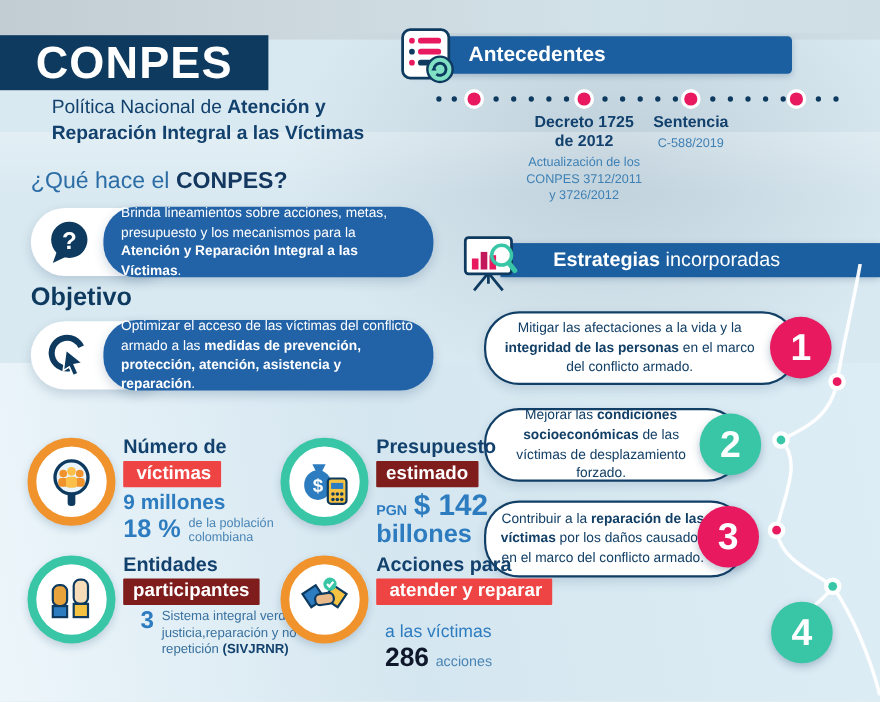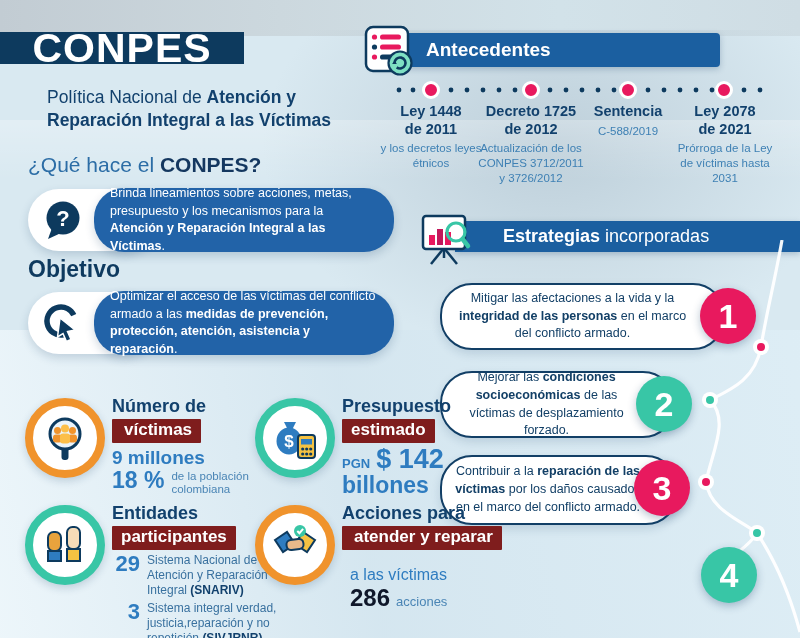--- a/index.html
+++ b/index.html
@@ -11,21 +11,21 @@
   
   .bg-top{left:0;top:0;width:800px;height:36px;
     background:linear-gradient(90deg,#c2ccd3,#ccd8de 35%,#d2e2e9 70%,#cfdde4);}
   .bg-mid{left:250px;top:30px;width:550px;height:330px;
     background:radial-gradient(ellipse at 55% 35%,rgba(145,165,180,.38),rgba(145,165,180,0) 68%);}
   .bg-low{left:0;top:330px;width:800px;height:308px;
     background:linear-gradient(80deg,rgba(240,248,252,.85),rgba(200,222,236,.25) 45%,rgba(224,240,248,.6));}
   .bg-band{left:0;top:120px;width:800px;height:60px;background:linear-gradient(180deg,rgba(255,255,255,.25),rgba(255,255,255,0));}
 
   
-  .conpes-banner{left:0;top:32px;width:244px;height:32px;background:#0d3a5e;
+  .conpes-banner{left:0;top:32px;width:244px;height:50px;background:#0d3a5e;
     display:flex;align-items:center;justify-content:center;}
   .conpes-banner span{color:#fff;font-size:41px;font-weight:700;letter-spacing:1px;line-height:1;}
   .subtitle{left:47px;top:86px;width:340px;font-size:17.5px;line-height:1.3;color:#12416d;}
   .qh-heading{left:28px;top:153px;font-size:21px;color:#2c6da6;}
   .qh-heading .b{color:#14375f;}
 
   
   .speech{height:64px;width:366px;}
   .speech .pill{position:absolute;left:0;top:0;width:128px;height:62px;border-radius:31px;
     background:#fff;box-shadow:0 4px 10px rgba(20,60,100,.18);}
@@ -67,21 +67,21 @@
 
   
   .stat-circle{width:64px;height:64px;background:#fff;border-radius:50%;display:flex;align-items:center;
     justify-content:center;box-shadow:0 3px 8px rgba(20,60,100,.2);}
   #stA{left:25px;top:398px;border:8px solid #f0932c;}
   #stB{left:255px;top:398px;border:8px solid #38c6a6;}
   #stC{left:25px;top:505px;border:8px solid #38c6a6;}
   #stD{left:255px;top:505px;border:8px solid #f0932c;}
   .stat-label{font-size:18px;font-weight:700;color:#12416d;line-height:1.15;}
   .stat-tag{display:inline-block;margin-top:2px;padding:1px 9px 3px;font-size:17px;font-weight:700;color:#fff;border-radius:1px;}
-  .tag-orange{background:#7f1d1d;padding-left:12px;}
+  .tag-orange{background:#ef4444;padding-left:12px;}
   .tag-teal{background:#7f1d1d;}
   #txA{left:112px;top:396px;width:176px;}
   #txB{left:342px;top:396px;width:195px;}
   #txC{left:112px;top:503px;width:190px;}
   #txD{left:342px;top:503px;width:195px;}
   .v-line1{font-size:19px;font-weight:700;color:#2e7cc0;margin-top:4px;}
   .v-row{display:flex;align-items:flex-start;gap:7px;margin-top:0;}
   .v-big{font-size:23px;font-weight:700;color:#2e7cc0;line-height:1;}
   .v-cap{font-size:11.5px;color:#4a85b5;line-height:1.2;padding-top:1px;}
   .p-row{display:flex;align-items:baseline;gap:6px;margin-top:3px;text-align:center;}
@@ -180,35 +180,27 @@
         <circle cx="375" cy="10" r="2.4"></circle>
     </g>
     <g fill="#e8195e" stroke="#ffffff" stroke-width="3">
       <circle cx="46" cy="10" r="7.5"></circle>
         <circle cx="146" cy="10" r="7.5"></circle>
         <circle cx="243" cy="10" r="7.5"></circle>
         <circle cx="339" cy="10" r="7.5"></circle>
     </g>
   </svg>
 
-  <div class="abs tl-item" style="left:378px;width:106px;">
-    <div class="tl-title"><span>Ley 1448</span><br><span>de 2011</span></div>
-    <div class="tl-sub">y los decretos leyes étnicos</div>
-  </div>
   <div class="abs tl-item" style="left:474px;width:114px;">
     <div class="tl-title"><span>Decreto 1725</span><br><span>de 2012</span></div>
     <div class="tl-sub">Actualización de los CONPES 3712/2011 y 3726/2012</div>
   </div>
   <div class="abs tl-item" style="left:578px;width:100px;">
     <div class="tl-title"><span>Sentencia</span></div>
     <div class="tl-sub">C-588/2019</div>
-  </div>
-  <div class="abs tl-item" style="left:672px;width:106px;">
-    <div class="tl-title"><span>Ley 2078</span><br><span>de 2021</span></div>
-    <div class="tl-sub">Prórroga de la Ley de víctimas hasta 2031</div>
   </div>
 
   <div class="abs est-banner">
     <span><span class="b">Estrategias</span><span> incorporadas</span></span>
   </div>
   <svg class="abs est-icon" viewBox="0 0 56 58">
     <line x1="27" y1="40" x2="14" y2="56" stroke="#0d3a5e" stroke-width="2.5"></line>
     <line x1="27" y1="40" x2="40" y2="56" stroke="#0d3a5e" stroke-width="2.5"></line>
     <line x1="27" y1="40" x2="27" y2="50" stroke="#0d3a5e" stroke-width="2.5"></line>
     <rect x="6" y="8" width="42" height="33" rx="3" fill="#ffffff" stroke="#0d3a5e" stroke-width="2.5"></rect>
@@ -300,24 +292,20 @@
         <rect x="7" y="30" width="13" height="10" fill="#2e7cc0"></rect>
         <rect x="26" y="6" width="13" height="22" rx="5.5" fill="#f6dcb8"></rect>
         <rect x="26" y="28" width="13" height="12" fill="#f5c242"></rect>
       </g>
     </svg>
   </div>
   <div class="abs" id="txC">
     <div class="stat-label">Entidades</div>
     <span class="stat-tag tag-teal">participantes</span>
     <div class="ent-row">
-      <span class="ent-num">29</span>
-      <span class="ent-text"><span>Sistema Nacional de Atención y Reparación Integral </span><span class="b">(SNARIV)</span></span>
-    </div>
-    <div class="ent-row">
       <span class="ent-num">3</span>
       <span class="ent-text"><span>Sistema integral verdad, justicia,reparación y no repetición </span><span class="b">(SIVJRNR)</span></span>
     </div>
   </div>
 
   <div class="abs stat-circle" id="stD">
     <svg width="48" height="48" viewBox="0 0 48 48">
       <path d="M4 19 L16 11 L24 23 L12 31 Z" fill="#2e7cc0" stroke="#0d3a5e" stroke-width="2"></path>
       <path d="M44 19 L32 11 L24 23 L36 31 Z" fill="#f5c242" stroke="#0d3a5e" stroke-width="2"></path>
       <rect x="15.5" y="18.5" width="17" height="10" rx="4.5" fill="#e9b98a" stroke="#0d3a5e" stroke-width="2" transform="rotate(-8 24 23.5)"></rect>

